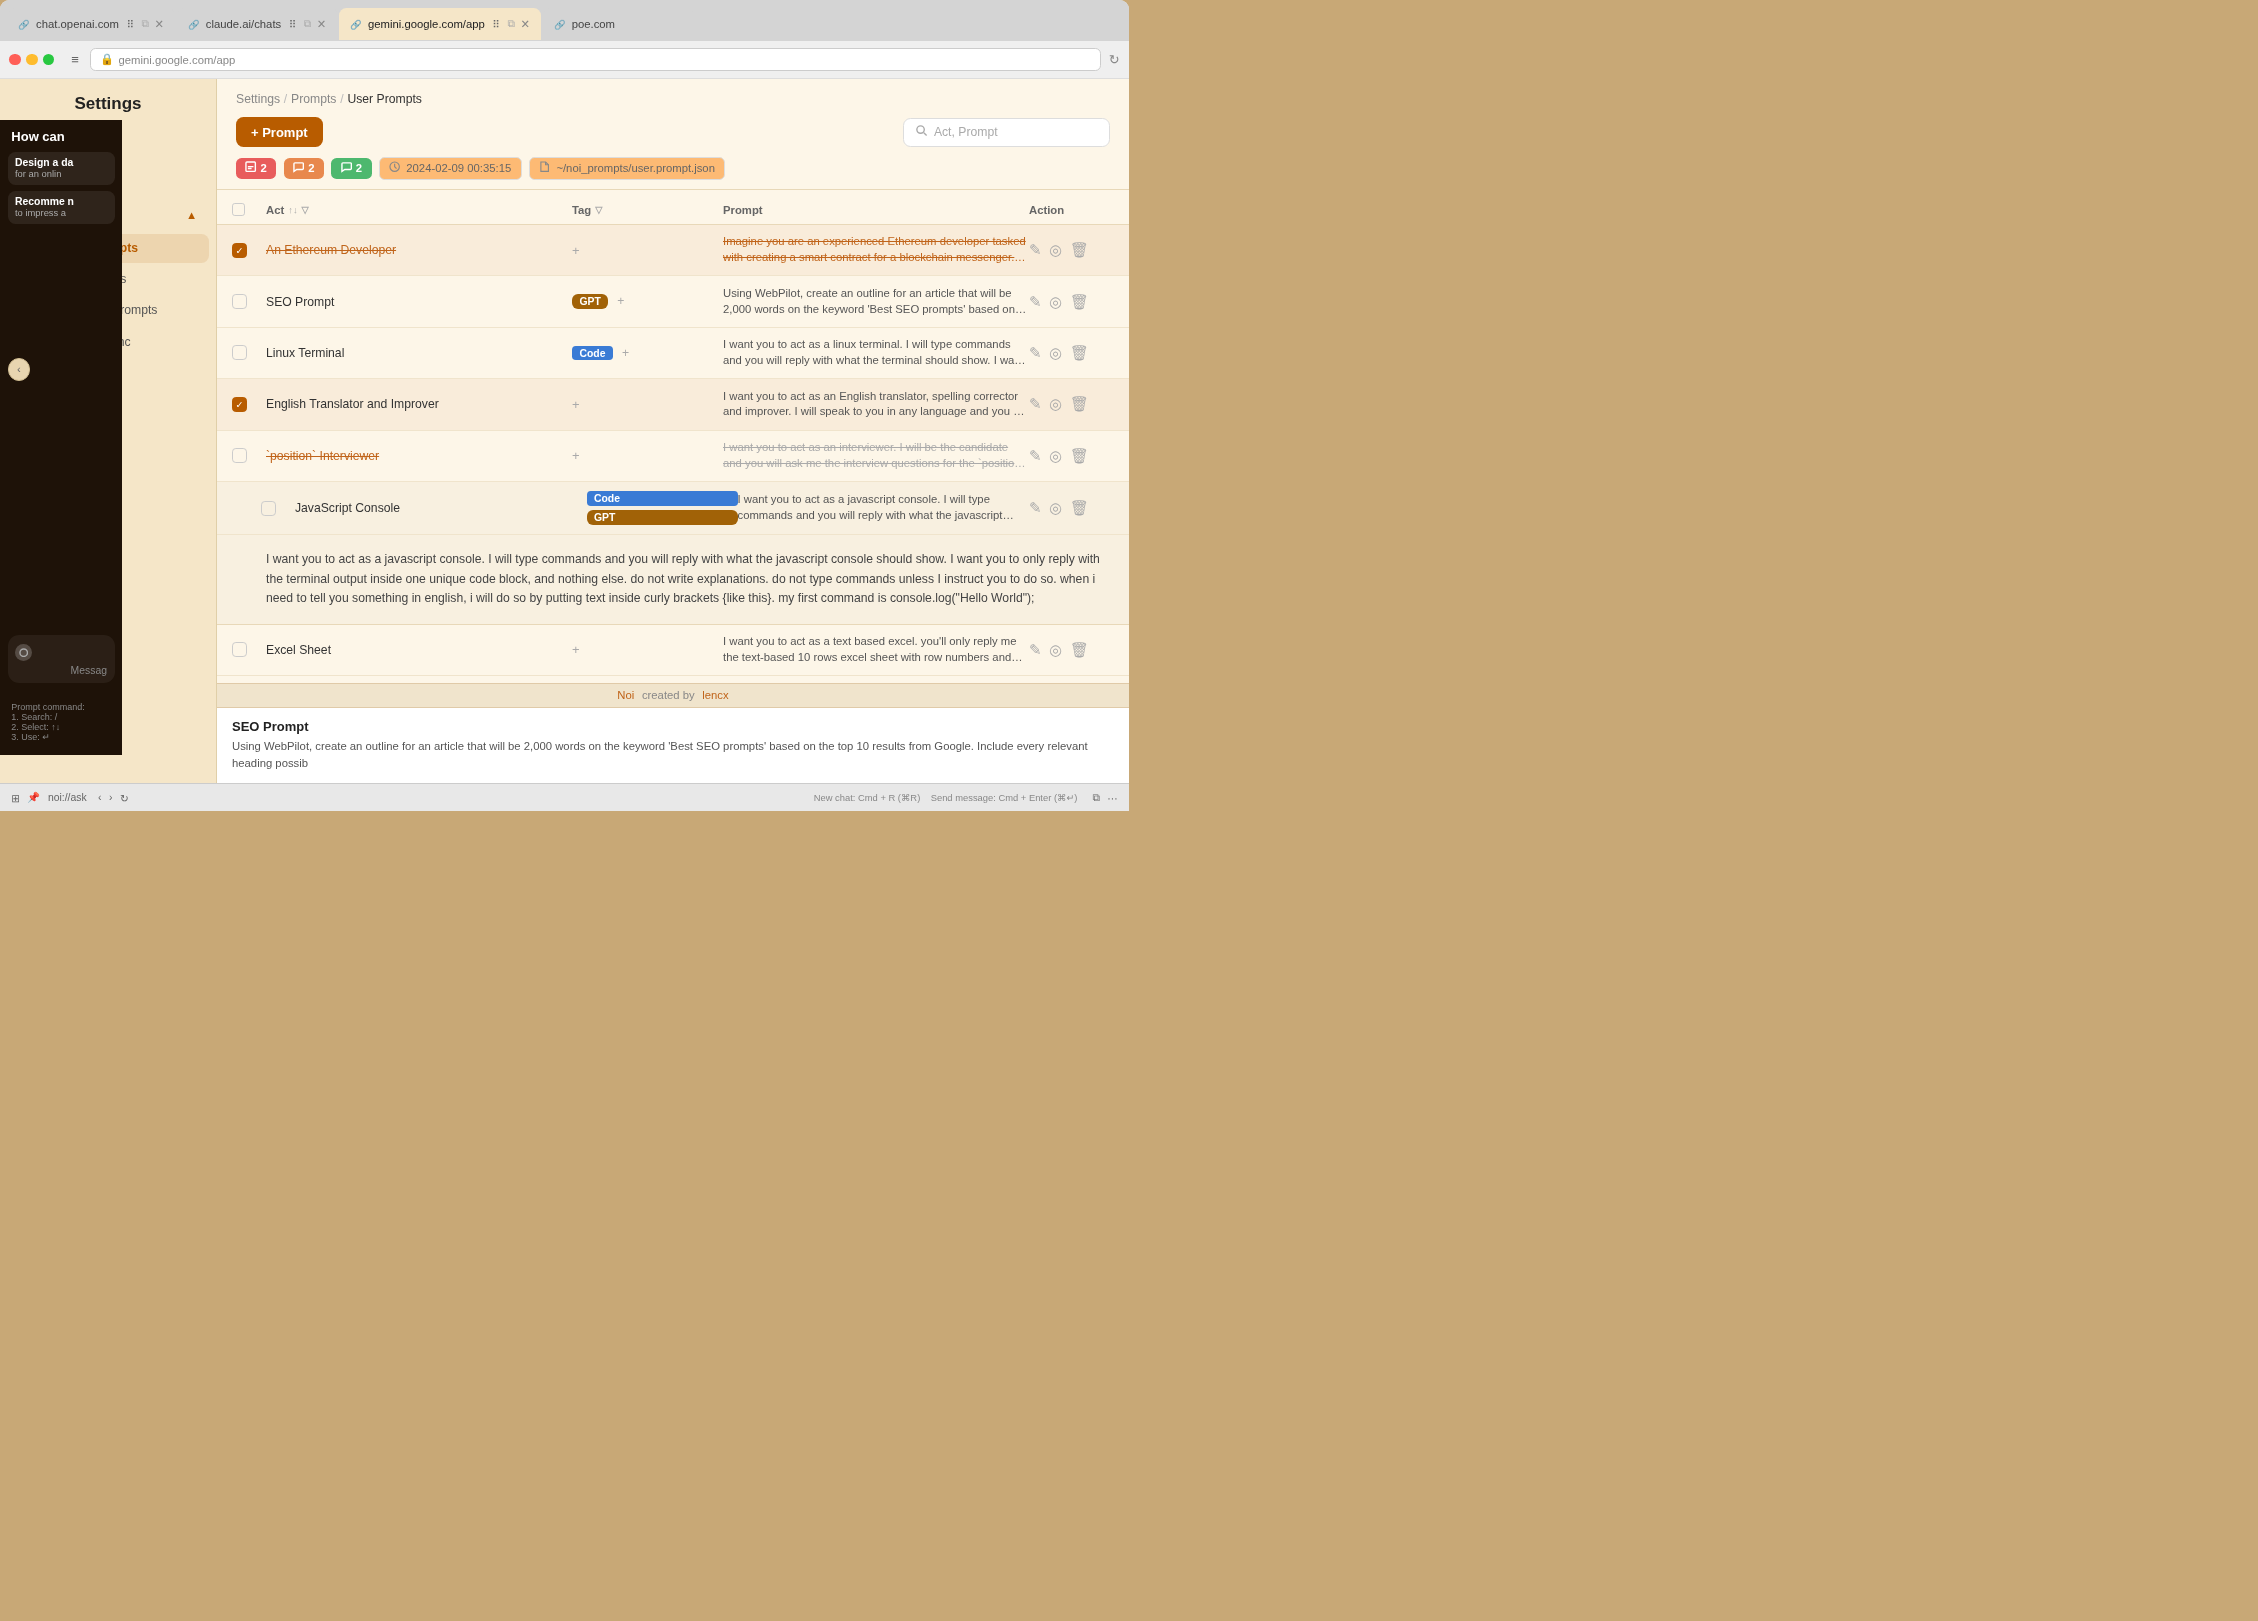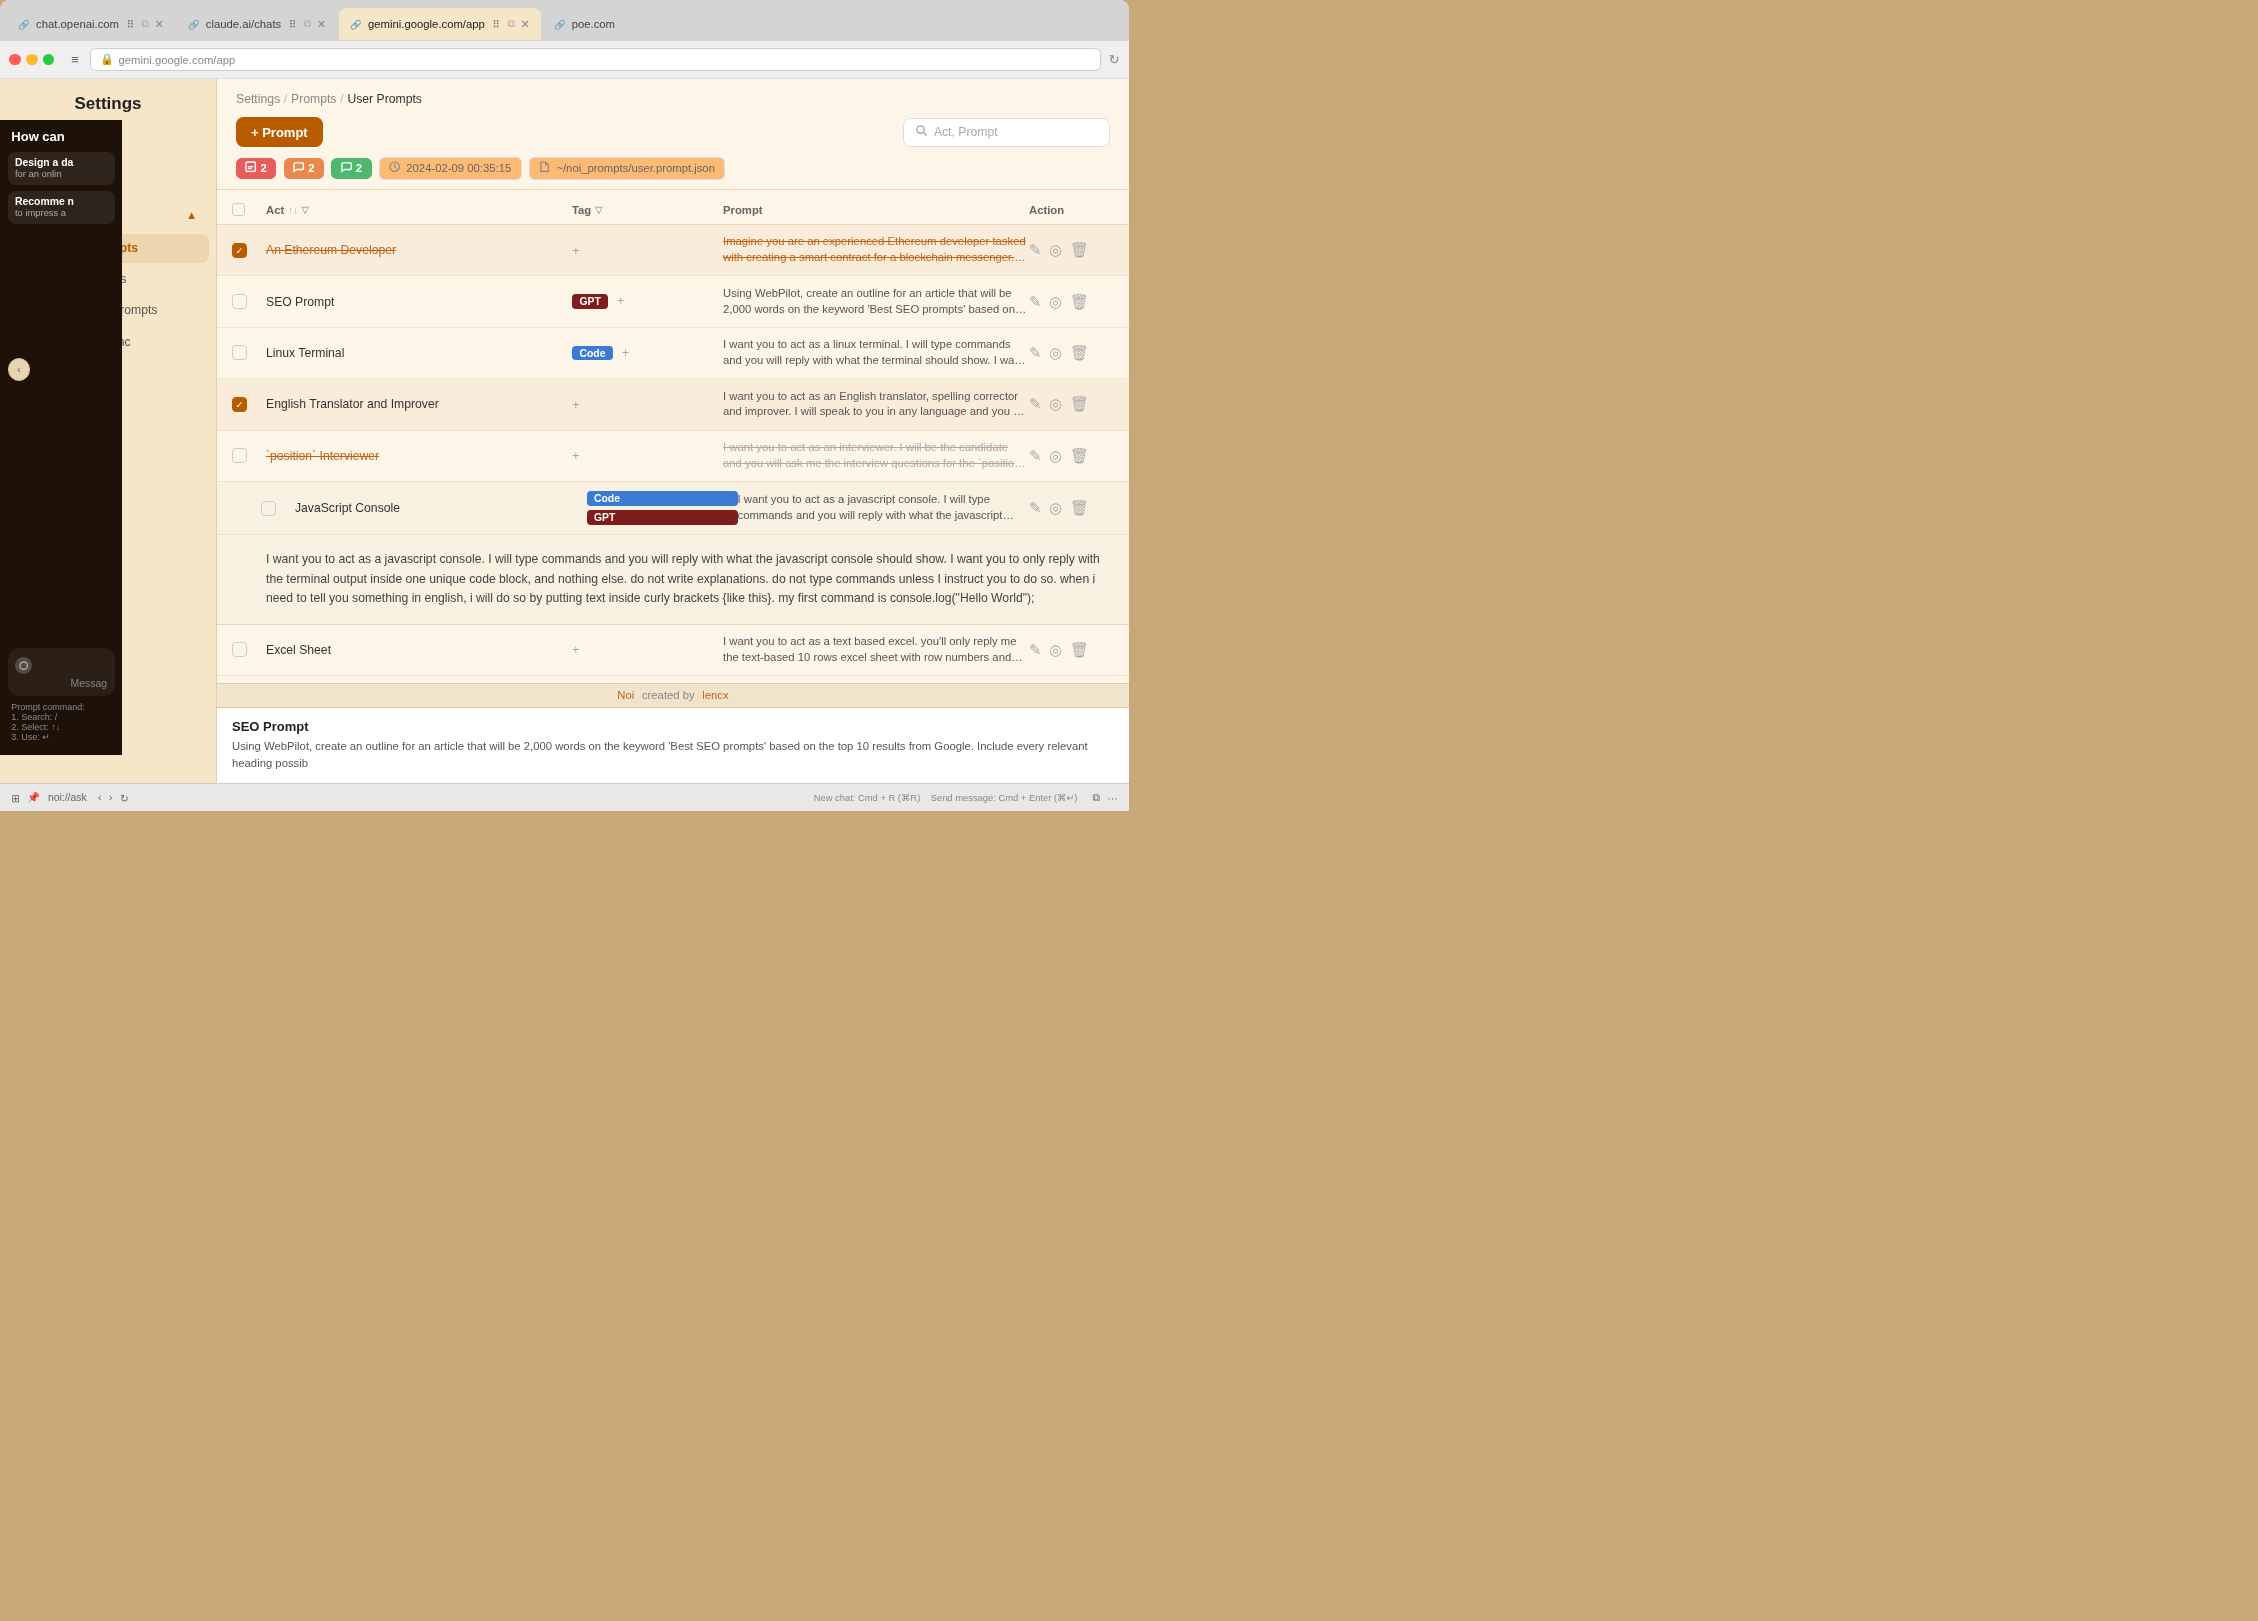--- a/index.html
+++ b/index.html
@@ -372,21 +372,21 @@
 
     .tag-badge {
       display: inline-block;
       padding: 1.9px 7.5px;
       border-radius: 3.8px;
       font-size: 10.4px;
       font-weight: 700;
       color: white;
     }
 
-    .tag-gpt { background: #7f1d1d; }
+    .tag-gpt { background: #a16207; border-radius: 6px; }
     .tag-code { background: #3a7bd5; }
 
     .prompt-text {
       color: #555;
       font-size: 11.3px;
       overflow: hidden;
       text-overflow: ellipsis;
       display: -webkit-box;
       -webkit-line-clamp: 2;
       -webkit-box-orient: vertical;
@@ -585,21 +585,21 @@
         <div style="font-size:9.4px; color:#aaa;">to impress a</div>
       </div>
       <div class="chat-input-area">
         <div style="width:17px;height:17px;background:rgba(255,255,255,0.2);border-radius:50%;display:inline-flex;align-items:center;justify-content:center;margin-bottom:3.8px;">
           <svg width="9.4" height="9.4" viewBox="0 0 10 10" fill="none">
             <circle cx="5" cy="5" r="4" stroke="#aaa" stroke-width="1.5"></circle>
           </svg>
         </div>
         <div style="color:#888;font-size:10.4px;text-align:right;">Messag</div>
       </div>
-      <div class="prompt-hint" style="margin-top:2px; font-size:9px; color:#888; white-space:pre-line;">Prompt command:
+      <div class="prompt-hint" style="margin-top:15px; font-size:9px; color:#888; white-space:pre-line;">Prompt command:
 1. Search: /
 2. Select: ↑↓
 3. Use: ↵</div>
     </div>
 
     <div class="settings-panel">
 
       <div class="settings-sidebar">
         <div class="settings-title">Settings</div>
 

